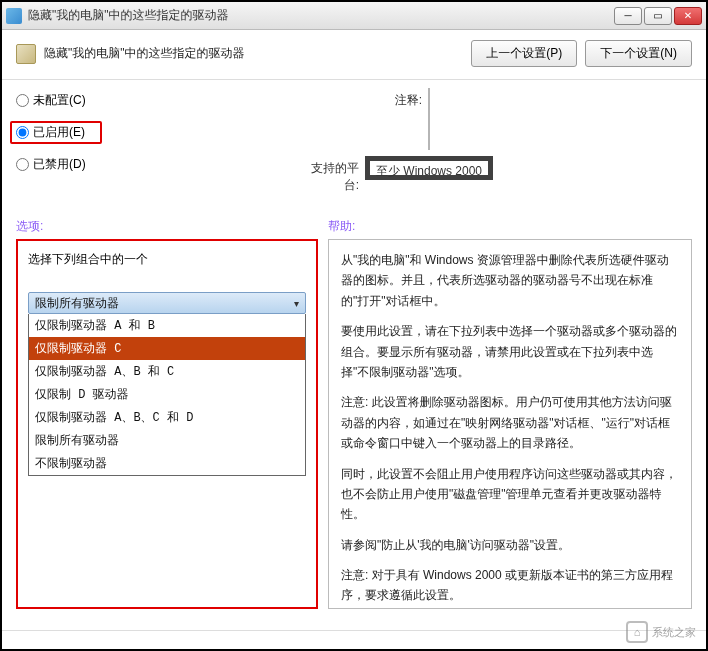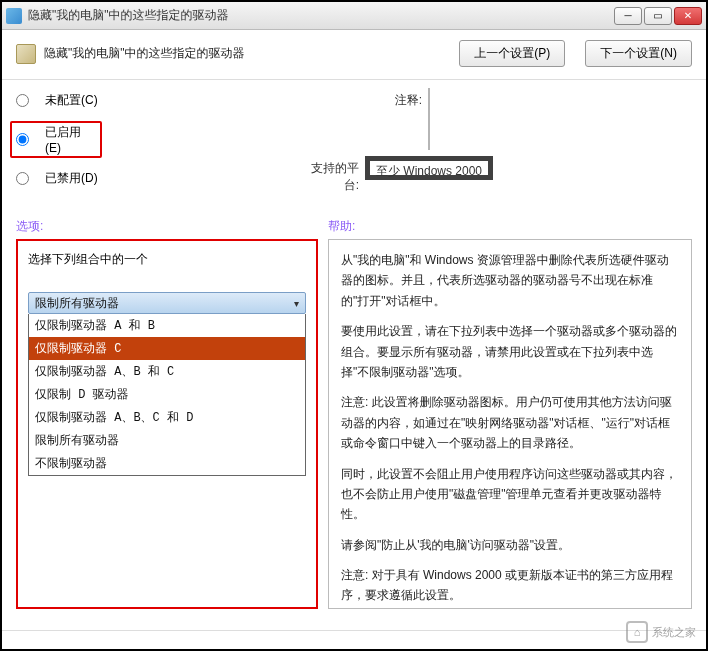--- a/index.html
+++ b/index.html
@@ -55,36 +55,36 @@
       border: 1px solid #a89858;
       border-radius: 2px;
       margin-right: 8px;
     }
     .header-title { flex: 1; color: #222; }
     .nav-btn {
       padding: 4px 14px;
       border: 1px solid #999;
       background: linear-gradient(to bottom, #fdfdfd, #e8e8e8);
       border-radius: 3px;
-      margin-left: 20px;
+      margin-left: 8px;
       cursor: pointer;
       font-size: 12px;
     }
     .main-body {
       display: flex;
       padding: 8px 14px 0 14px;
     }
     .left-col {
       width: 86px;
       display: flex;
       flex-direction: column;
       gap: 12px;
       padding-top: 4px;
     }
-    .radio-row { display: flex; align-items: center; gap: 16px; }
+    .radio-row { display: flex; align-items: center; gap: 4px; }
     .radio-row input { margin: 0; }
     .highlight-red {
       border: 2px solid #e00000;
       border-radius: 2px;
       padding: 1px 4px;
       margin-left: -6px;
     }
     .right-col { flex: 1; display: flex; flex-direction: column; align-items: center; }
     .field-row { display: flex; align-items: flex-start; margin-bottom: 6px; }
     .field-label { width: 64px; text-align: right; padding-right: 6px; padding-top: 4px; color: #333; }

